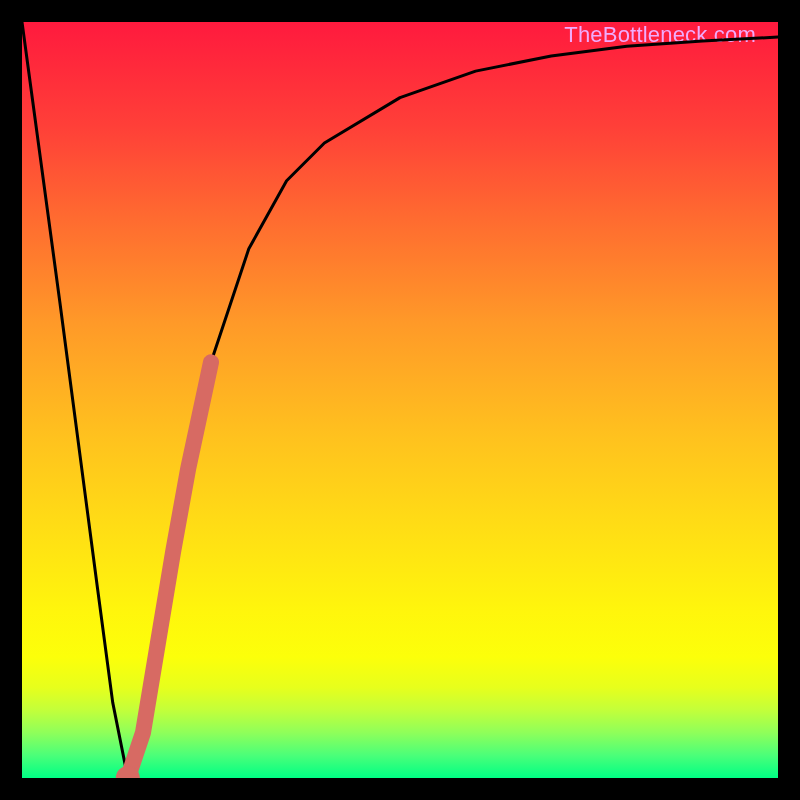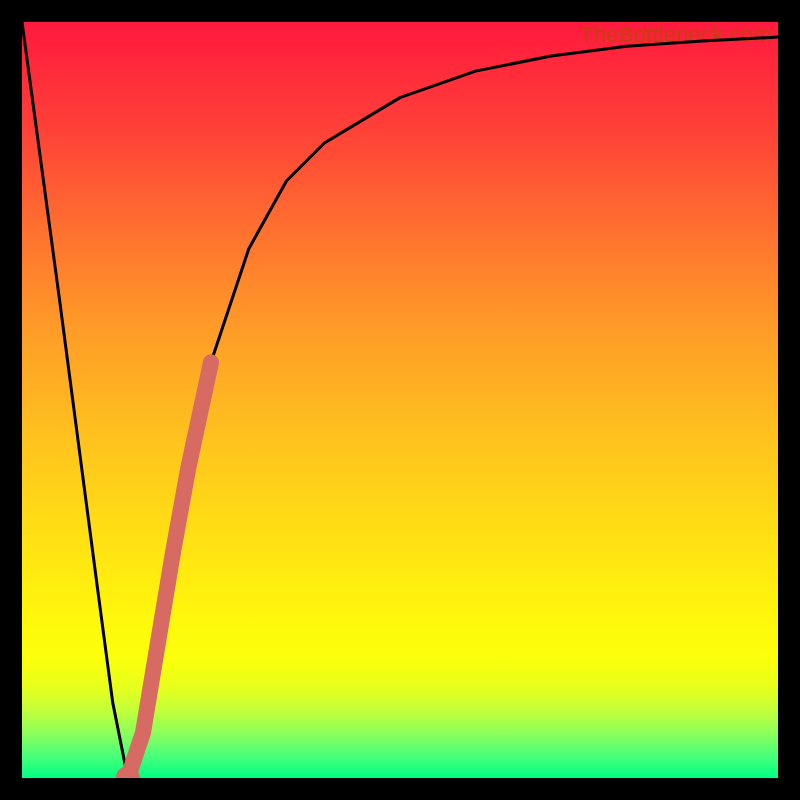--- a/index.html
+++ b/index.html
@@ -41,22 +41,22 @@
       #e7ff1c 88%,
       #c3ff3a 91%,
       #8fff5a 94%,
       #4bff79 97%,
       #00ff84 100%
     );
   }
   .attribution {
     position: absolute;
     top: 0;
-    right: 6px;
-    color: #c2410c;
+    right: 22px;
+    color: #f0abfc;
     font-size: 22px;
     font-weight: 500;
     letter-spacing: 0.2px;
     user-select: none;
   }
   svg.curve {
     position: absolute;
     left: 0; top: 0;
     width: 756px;
     height: 756px;

